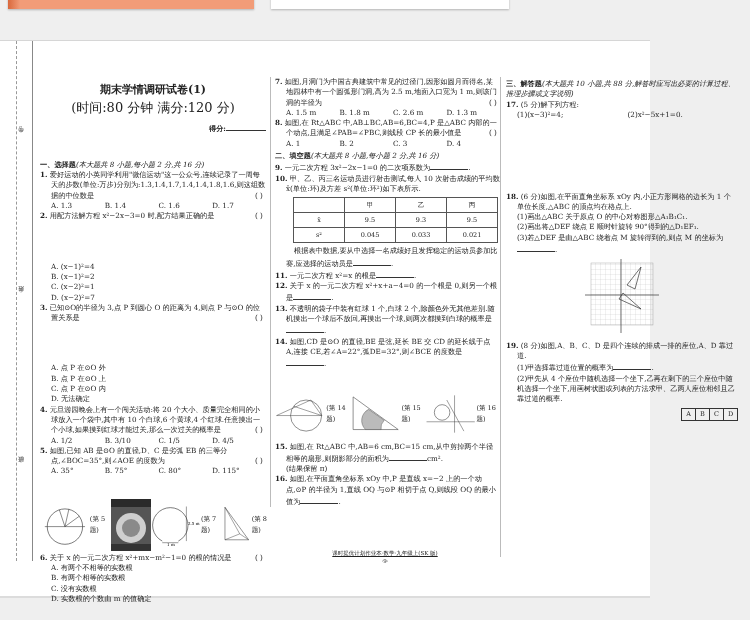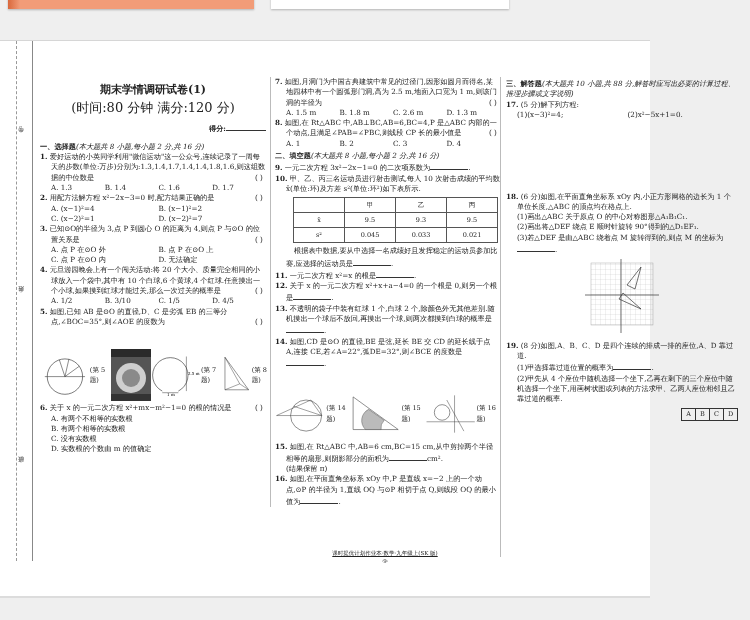--- a/index.html
+++ b/index.html
@@ -11,30 +11,30 @@
   .card-white{position:absolute;left:271px;top:-4px;width:238px;height:13px;background:#fff;box-shadow:0 1px 2px rgba(0,0,0,.25);}
   .page{position:absolute;left:0;top:40px;width:650px;height:555px;background:#fff;border-top:1px solid #d6d6d6;border-bottom:2px solid #dcdcdc;}
   .margin{position:absolute;left:16px;top:0;width:15px;height:520px;border-left:1px dashed #999;border-right:1px solid #888;}
   .mlabel{position:absolute;left:0;width:14px;font-size:6px;color:#666;writing-mode:vertical-rl;transform:rotate(180deg);text-align:center;}
   .col{position:absolute;top:40px;font-size:7.2px;line-height:10.3px;}
   .col1{left:40px;width:226px;top:40px;}
   .col2{left:270px;width:225px;border-left:1px solid #bbb;padding-left:4px;top:36px;}
   .col3{left:500px;width:232px;border-left:1px solid #bbb;padding-left:5px;top:36px;height:480px;}
   .title{text-align:center;font-weight:bold;font-size:11px;margin:4px 0 8px 0;}
   .sub{text-align:center;font-size:13px;margin-bottom:8px;}
-  .score{text-align:right;font-weight:bold;margin-bottom:8px;}
+  .score{text-align:right;font-weight:bold;margin-bottom:26px;}
   .blank{display:inline-block;width:38px;border-bottom:1px solid #333;height:8px;vertical-align:baseline;}
   .sec{font-weight:bold;margin-top:2px;}
   .sec span{font-weight:normal;font-style:italic;}
   .q{padding-left:11px;text-indent:-11px;}
   .q b{font-weight:bold;}
   .paren{float:right;}
   .opts{display:flex;padding-left:11px;}
   .opts span{flex:1;}
-  .opts2{display:grid;grid-template-columns:1fr 1fr;padding-left:11px;}
+  .opts2{display:grid;grid-template-columns:1fr;padding-left:11px;margin-top:40px;}
   .opt{padding-left:11px;}
   .figs{display:flex;justify-content:space-between;align-items:flex-end;margin:4px 0 2px 0;height:70px;}
   .fig{display:flex;flex-direction:row;align-items:center;font-size:6.5px;}
   table.st{border-collapse:collapse;margin:3px 0 3px 18px;font-size:6.5px;}
   table.st td{border:1px solid #555;width:48px;text-align:center;height:12px;}
   .seats{display:flex;justify-content:flex-end;margin-top:4px;}
   .seats span{border:1px solid #333;width:13px;height:11px;font-size:6.5px;text-align:center;line-height:11px;margin-left:-1px;}
   .footer{position:absolute;left:270px;top:508px;width:230px;text-align:center;font-size:5.5px;line-height:8px;}
   .footer .f1{text-decoration:underline;}
 </style>
@@ -90,20 +90,26 @@
       <div class="q"><b>4.</b> <span>元旦游园晚会上有一个闯关活动:将 20 个大小、质量完全相同的小球放入一个袋中,其中有 10 个白球,6 个黄球,4 个红球.任意摸出一个小球,如果摸到红球才能过关,那么一次过关的概率是</span><span class="paren">(   )</span></div>
       <div class="opts">
           <span>A. 1/2</span>
           <span>B. 3/10</span>
           <span>C. 1/5</span>
           <span>D. 4/5</span>
         </div>
     </div>
     <div>
       <div class="q"><b>5.</b> <span>如图,已知 AB 是⊙O 的直径,D、C 是劣弧 EB 的三等分点,∠BOC=35°,则∠AOE 的度数为</span><span class="paren">(   )</span></div>
+      <div class="opts">
+          <span>A. 35°</span>
+          <span>B. 75°</span>
+          <span>C. 80°</span>
+          <span>D. 115°</span>
+        </div>
     </div>
 
     <div class="figs">
       <div class="fig">
         <svg width="62" height="52" viewBox="0 0 62 52">
           <circle cx="31" cy="28" r="22" fill="none" stroke="#333" stroke-width=".8"></circle>
           <line x1="6" y1="28" x2="56" y2="28" stroke="#333" stroke-width=".7"></line>
           <line x1="31" y1="28" x2="24" y2="7" stroke="#333" stroke-width=".7"></line>
           <line x1="31" y1="28" x2="36" y2="6" stroke="#333" stroke-width=".7"></line>
           <line x1="31" y1="28" x2="49" y2="15" stroke="#333" stroke-width=".7"></line>

